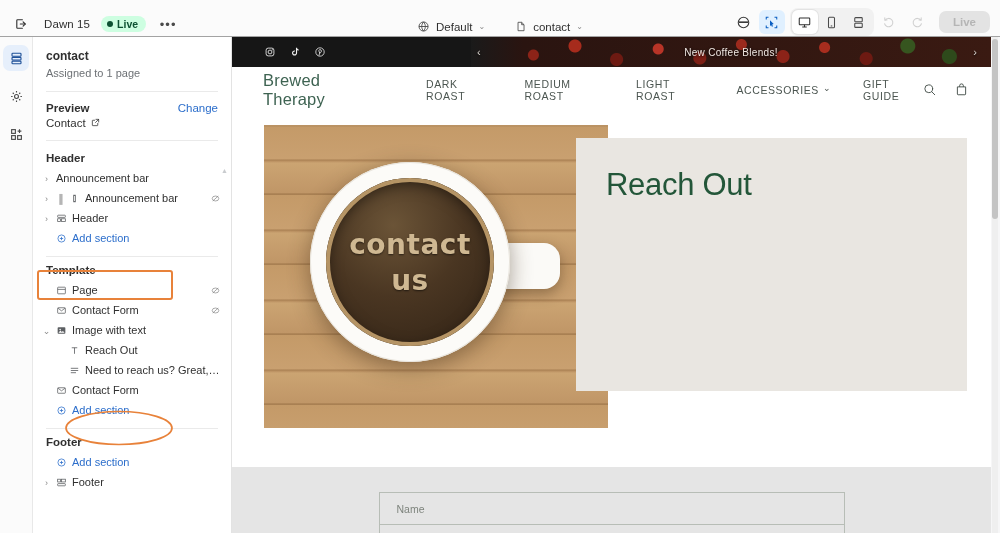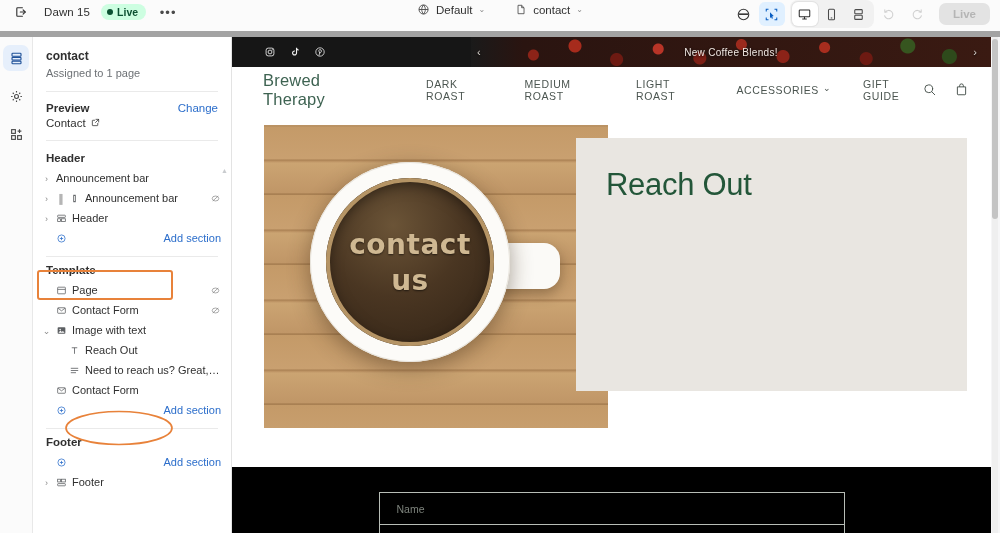--- a/index.html
+++ b/index.html
@@ -6,22 +6,22 @@
   html, body {
     width: 1000px; height: 533px;
     font-family: "Liberation Sans", sans-serif;
     background: #fff; overflow: hidden;
   }
   body { position: relative; }
 
   
   .topbar {
     position: absolute; top: 0; left: 0; width: 1000px; height: 37px;
-    background: #fbfbfb; border-bottom: 6px solid #a3a3a3;
-    display: flex; align-items: flex-start;
+    background: #fbfbfb; border-bottom: 1px solid #a3a3a3;
+    display: flex; align-items: flex-end;
   }
   .tb-left { display: flex; align-items: center; gap: 11px; padding-left: 9px; }
   .exit-btn {
     width: 24px; height: 24px; display: flex; align-items: center;
     justify-content: center; border-radius: 6px; cursor: pointer;
   }
   .theme-name { font-size: 11.5px; color: #303030; font-weight: 500; letter-spacing: .1px; }
   .live-badge {
     display: inline-flex; align-items: center; gap: 4px;
     background: #cdfee1; color: #0c5132; font-size: 10.5px; font-weight: 600;
@@ -113,21 +113,21 @@
     width: 16px; flex: 0 0 16px; display: flex; align-items: center;
     justify-content: center; color: #5c5f62;
   }
   .row .rlabel {
     flex: 1; white-space: nowrap; overflow: hidden; text-overflow: ellipsis;
     padding-left: 3px; line-height: 1;
   }
   .row .hidden-eye { color: #8a8a8a; flex: 0 0 auto; display: flex; align-items: center; }
   .row.indent-1 { padding-left: 20px; }
   .row.indent-2 { padding-left: 33px; }
-  .row.add-row { color: #2c6ecb; text-align: right; }
+  .row.add-row { color: #2c6ecb; }
   .row.add-row .rlabel { color: #2c6ecb; }
   .row.add-row .ricon { color: #2c6ecb; }
   .tree-divider { height: 1px; background: #eaeaea; margin: 7px 13px 0 13px; }
 
   
   .anno-rect {
     position: absolute; left: 4px; top: 233px; width: 136px; height: 30px;
     border: 2.5px solid #e8823a; border-radius: 3px; pointer-events: none; z-index: 6;
   }
   .anno-oval {
@@ -239,21 +239,21 @@
   .card-h {
     font-size: 31px; color: #235639; font-weight: 400; letter-spacing: -.3px;
     line-height: 1.1; margin-bottom: 20px;
   }
   .card-p { font-size: 10.5px; color: #6f7570; line-height: 1.95; margin-bottom: 9px; }
   .card-p b { color: #4e554f; font-weight: 700; }
 
   
   .cform {
     position: absolute; left: 0; top: 430px; width: 759px; height: 66px;
-    background: #000000; padding-top: 25px;
+    background: #e5e5e5; padding-top: 25px;
   }
   .field {
     width: 466px; margin: 0 auto; height: 33px; background: transparent;
     border: 1px solid #b7bdb6; display: flex; align-items: center;
     padding-left: 17px; font-size: 10.5px; color: #7e847d;
   }
   .field + .field { border-top: none; }
 
   
   .pv-scroll {

